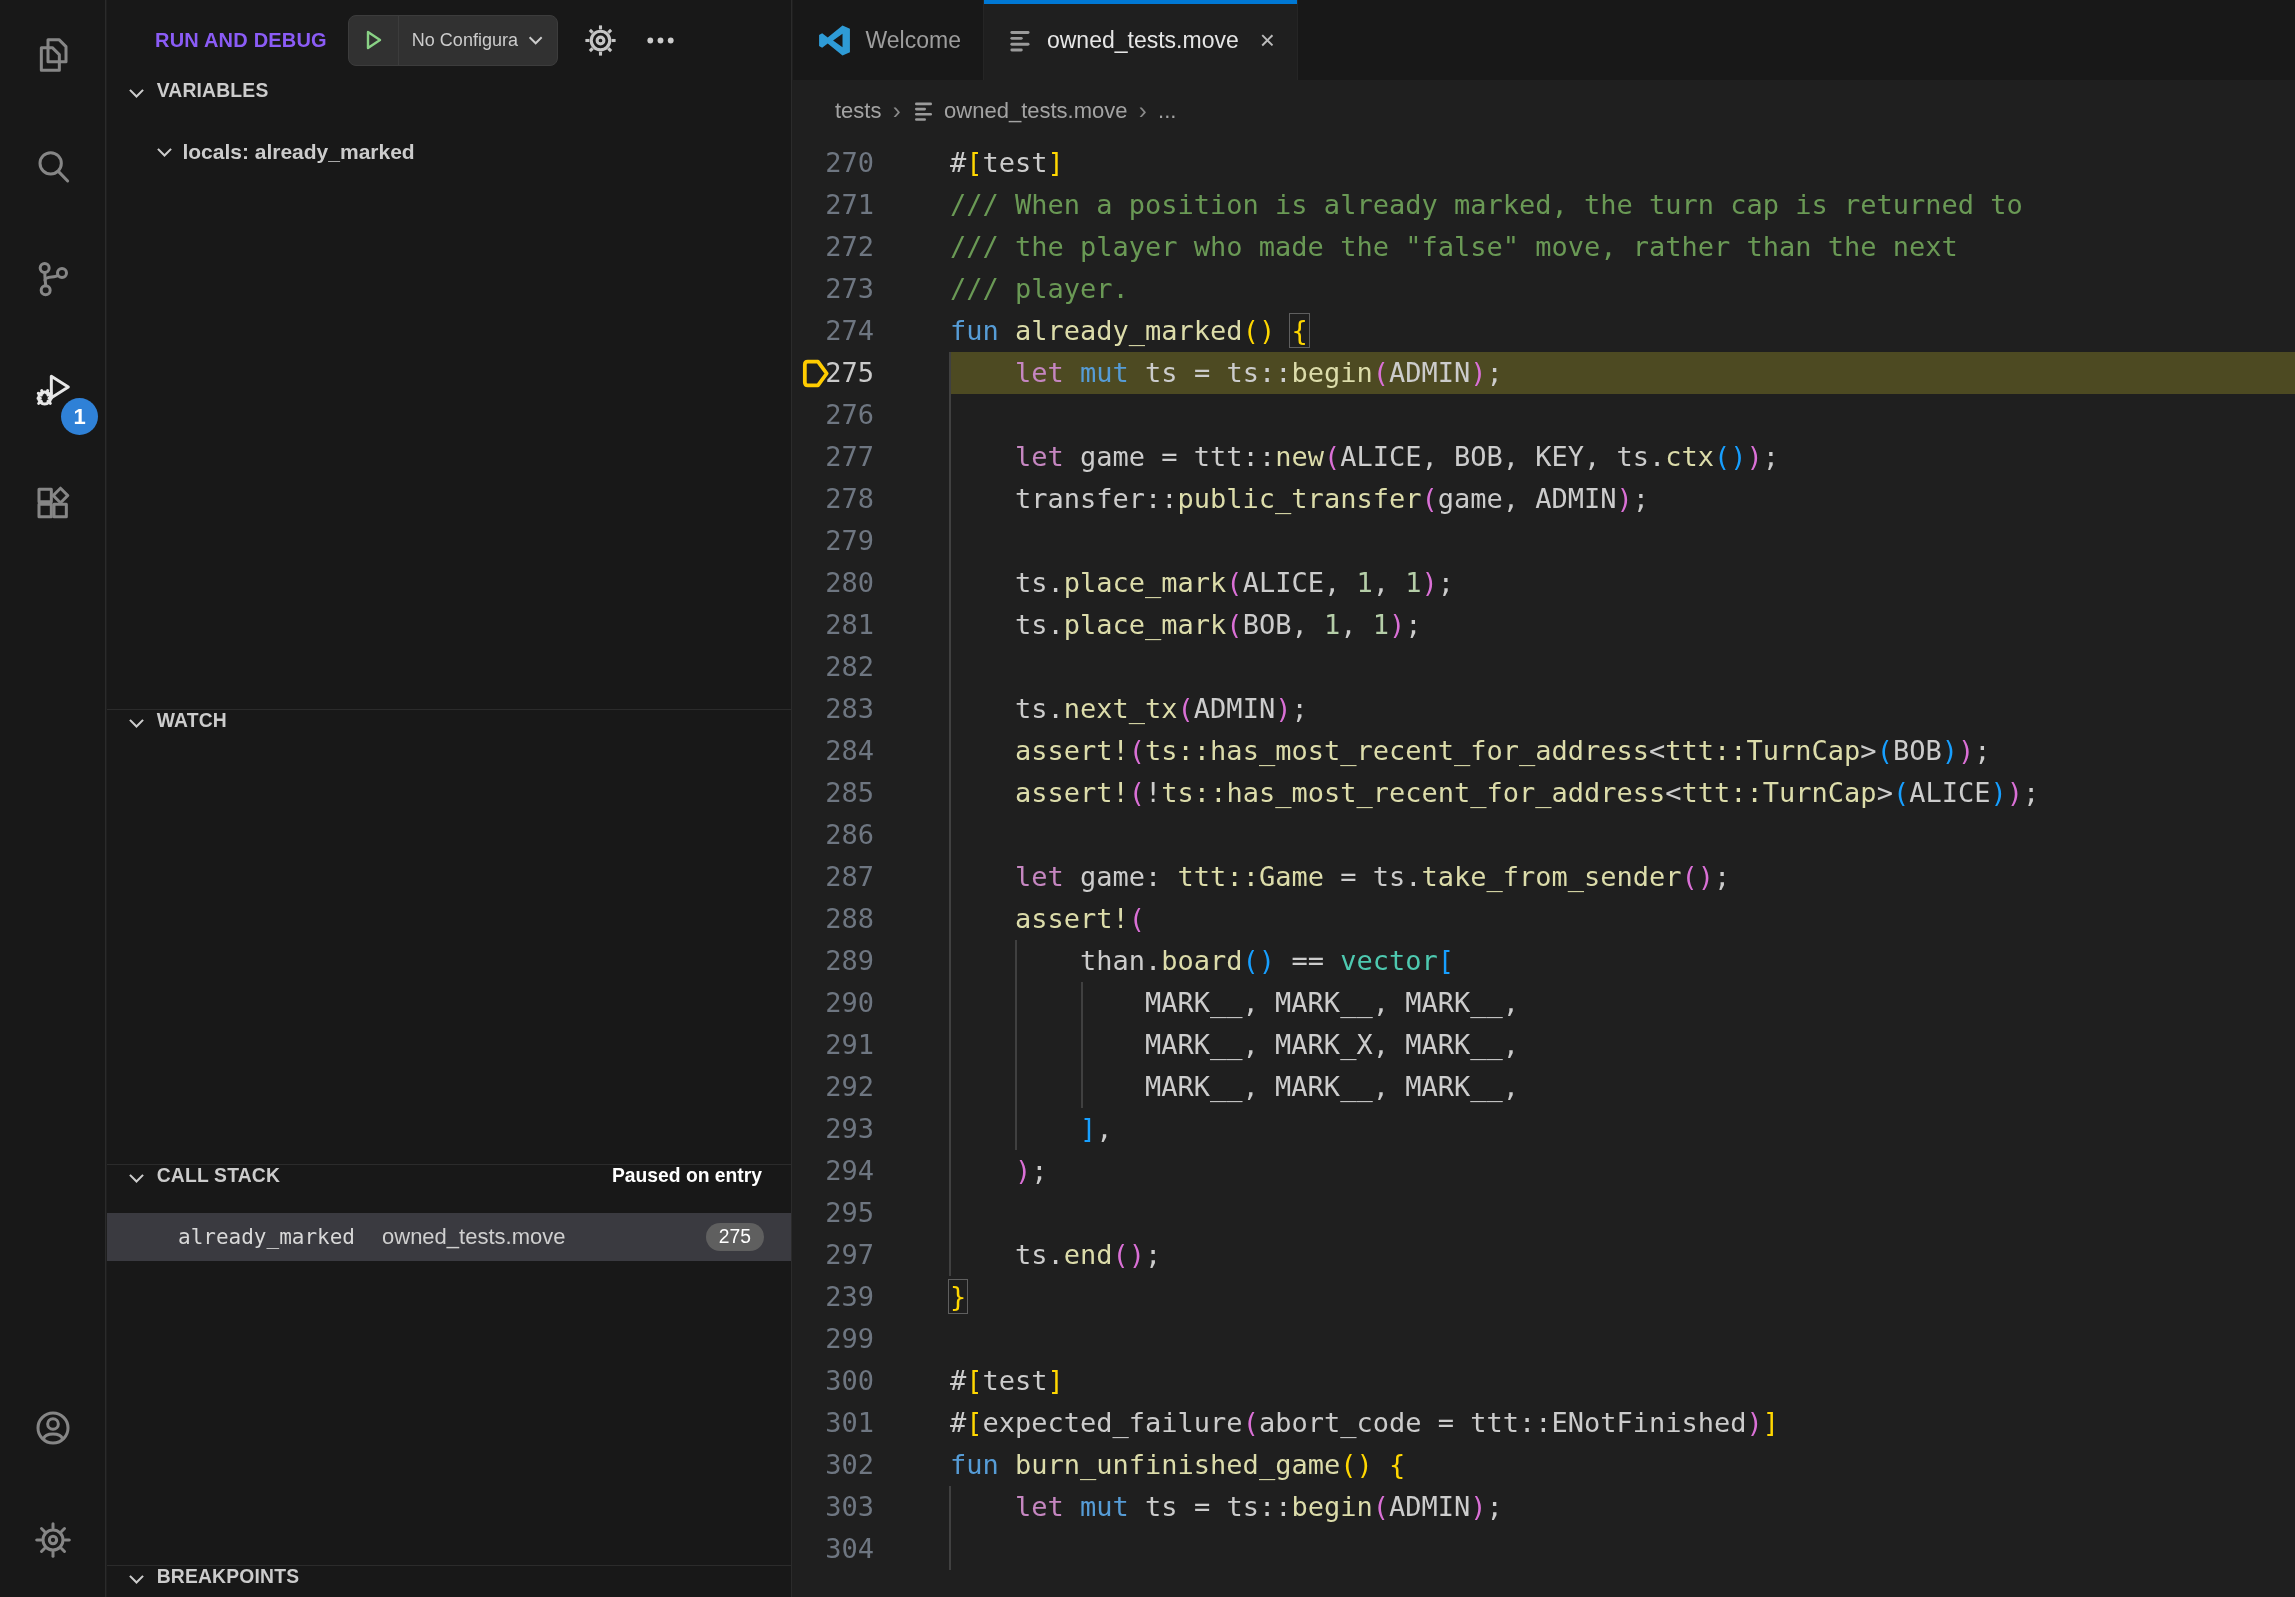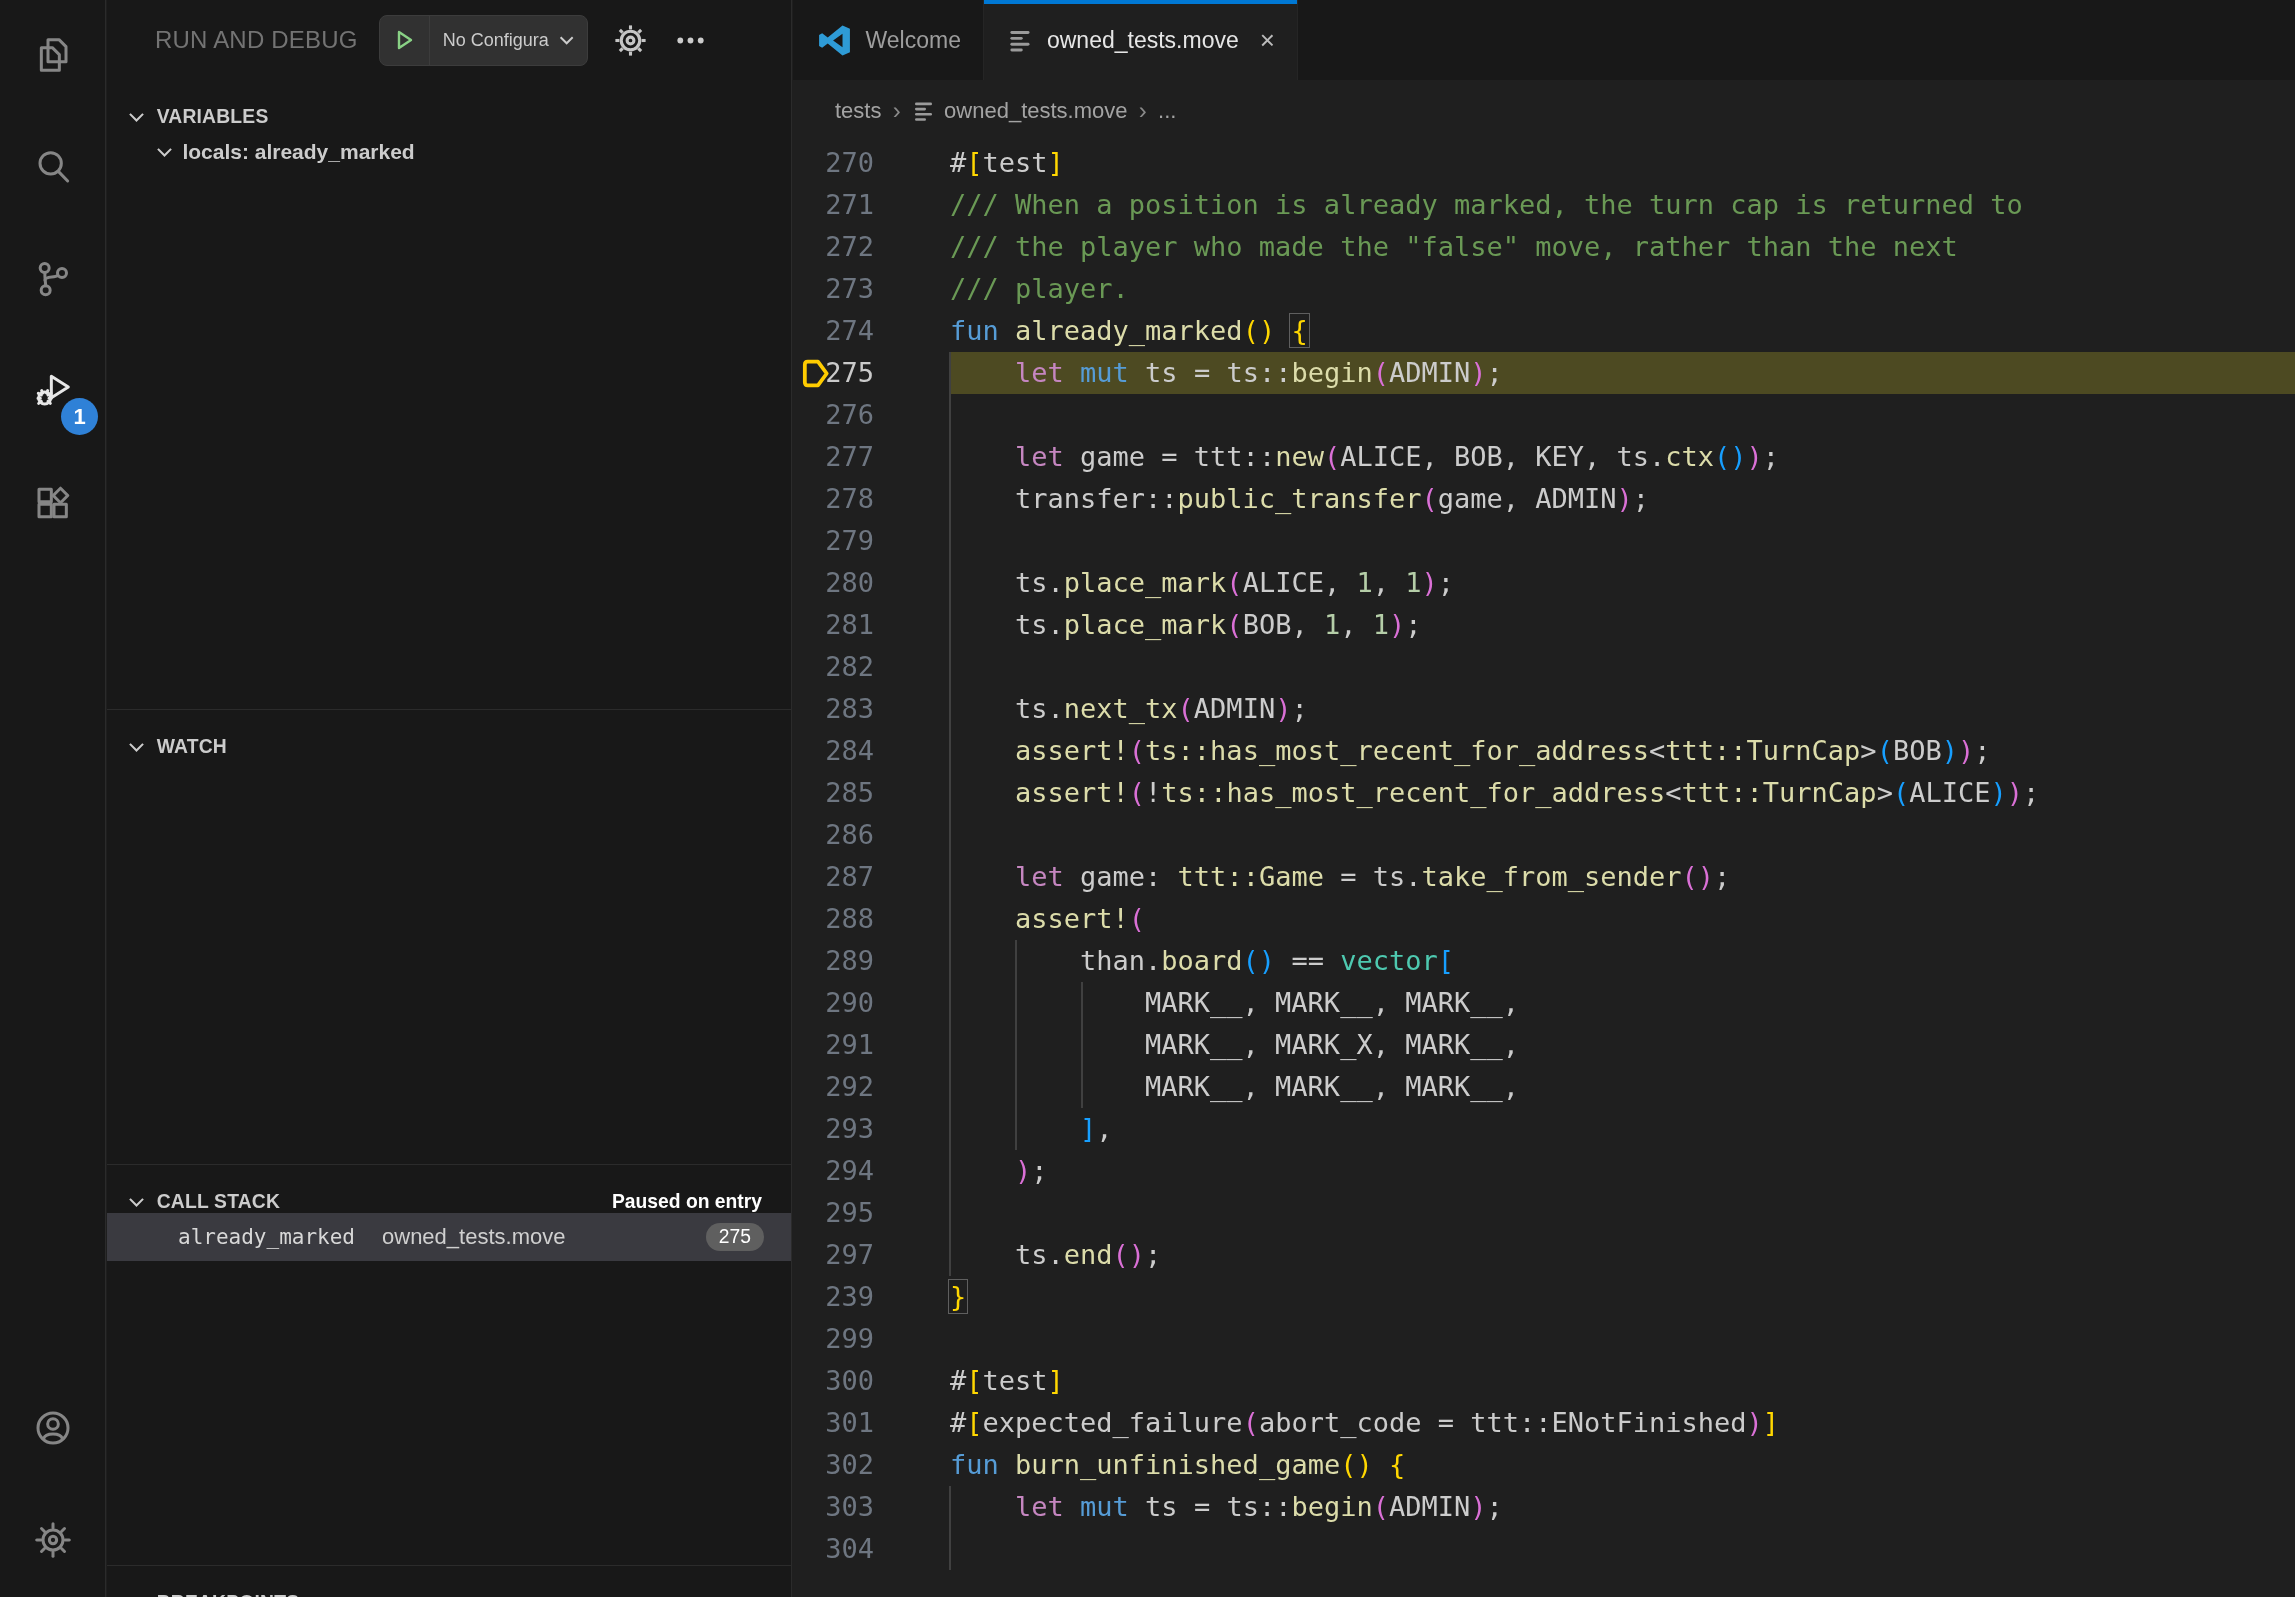--- a/index.html
+++ b/index.html
@@ -19,35 +19,35 @@
   .ab-spacer { flex:1; }
   .ab-badge { position:absolute; right:8px; bottom:13px; width:37px; height:37px;
     border-radius:50%; background:var(--badge-blue); color:#fff; font-size:22px; font-weight:700;
     display:flex; align-items:center; justify-content:center; }
 
   
   .sidebar { position:absolute; left:107px; top:0; width:685px; height:100%;
     background:var(--bg-shell); border-right:0.8px solid var(--divider); color:var(--text); }
   .sb-header { position:absolute; left:0; top:0; width:100%; height:80px;
     display:flex; align-items:center; padding:0 31px 0 48px; }
-  .sb-title { font-size:24px; font-weight:400; color:#737373; letter-spacing:0.2px; white-space:nowrap; }
+  .sb-title { font-size:20px; font-weight:700; color:#8b5cf6; letter-spacing:0.2px; white-space:nowrap; }
   .cfg-group { margin-left:21px; height:51px; display:flex; align-items:center;
     background:#313131; border:0.8px solid #3c3c3c; border-radius:8px; overflow:hidden; cursor:pointer; }
   .cfg-play { width:50px; height:100%; display:flex; align-items:center; justify-content:center;
     border-right:0.8px solid #3c3c3c; }
   .cfg-label { padding:0 8px 0 13px; font-size:18px; color:#cccccc; max-width:173px;
     overflow:hidden; white-space:nowrap; }
   .cfg-chev { padding-right:11.3px; display:flex; align-items:center; }
   .sb-gear, .sb-dots { margin-left:24px; display:flex; align-items:center; justify-content:center; cursor:pointer; }
   .sb-gear svg { width:37px; height:37px; }
   .sb-dots svg { width:35px; height:35px; }
 
   .section { position:absolute; left:0; width:100%; overflow:hidden; }
   .section.bordered { border-top:0.8px solid var(--divider); }
-  .sec-head { height:48px; display:flex; align-items:flex-end; padding:0 29px 0 17.7px; cursor:pointer; }
+  .sec-head { height:48px; display:flex; align-items:flex-start; padding:0 29px 0 17.7px; cursor:pointer; }
   .sec-chev { width:24px; height:24px; display:flex; align-items:center; justify-content:center; margin-right:8px; }
   .sec-label { font-size:19.3px; font-weight:700; color:#cccccc; letter-spacing:0.2px; }
   .sec-status { margin-left:auto; font-size:19.3px; font-weight:700; color:#ffffff; }
   .tree-item { height:47px; display:flex; align-items:center; padding-left:45px; cursor:pointer; }
   .tree-item .sec-chev { margin-right:6.4px; }
   .tree-label { font-size:21px; font-weight:600; color:#cccccc; }
 
   .frame-row { height:48px; display:flex; align-items:center; padding:0 27px 0 71px;
     background:var(--row-selected); cursor:pointer; }
   .frame-name { font-family:"DejaVu Sans Mono", monospace; font-size:21px; color:#d8d8d8; }

